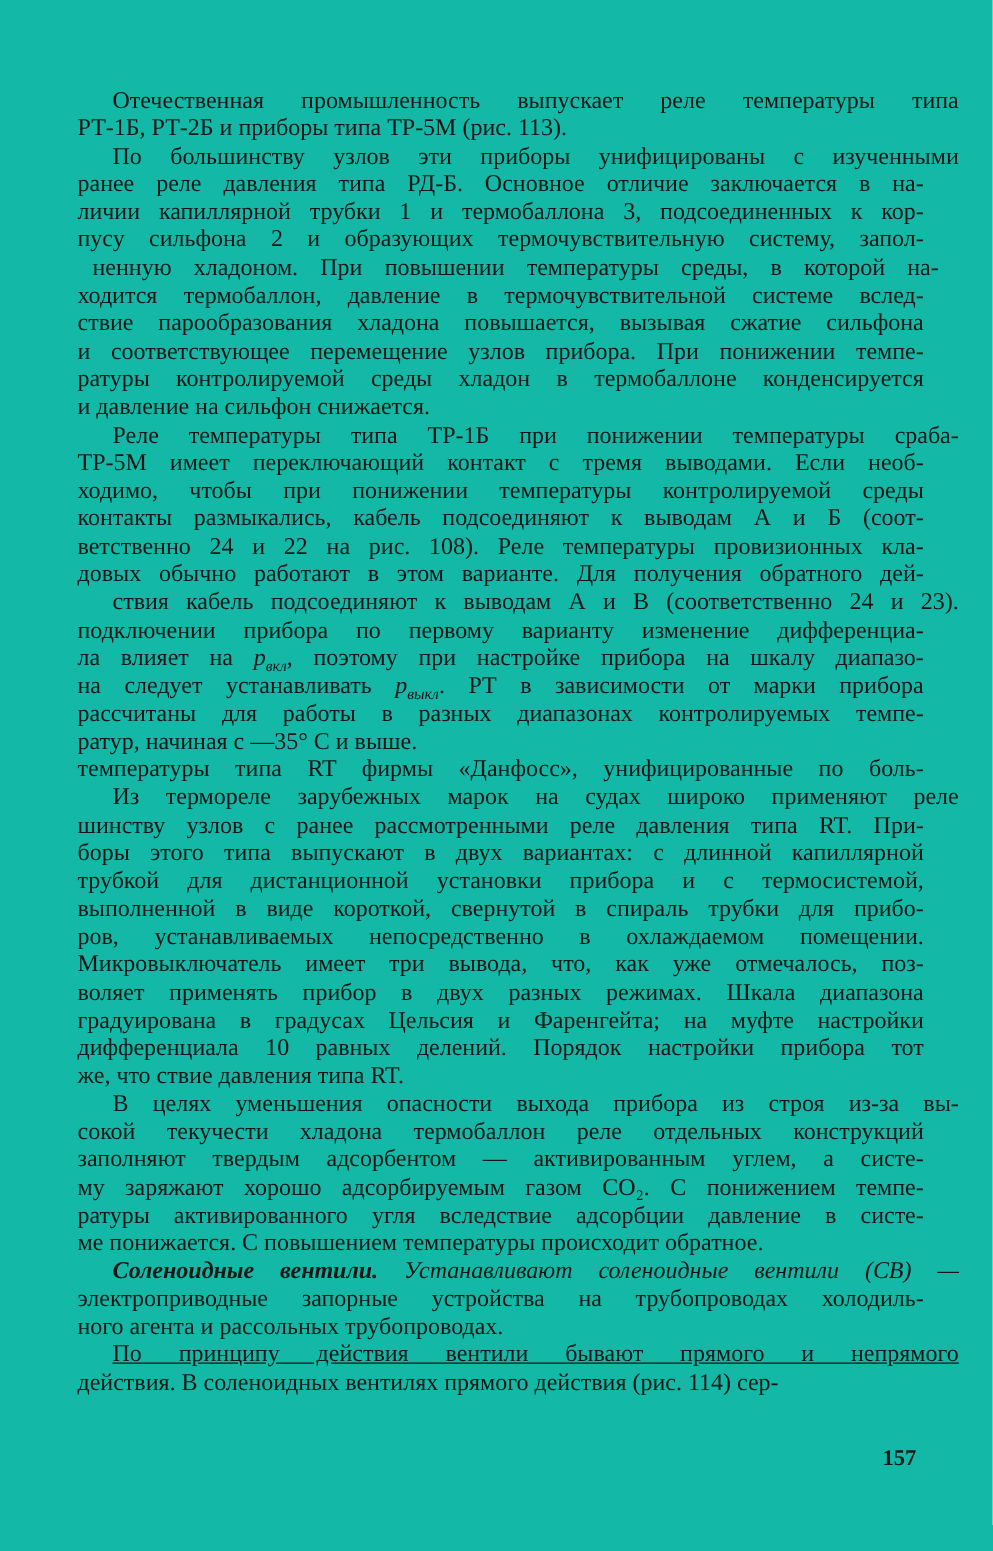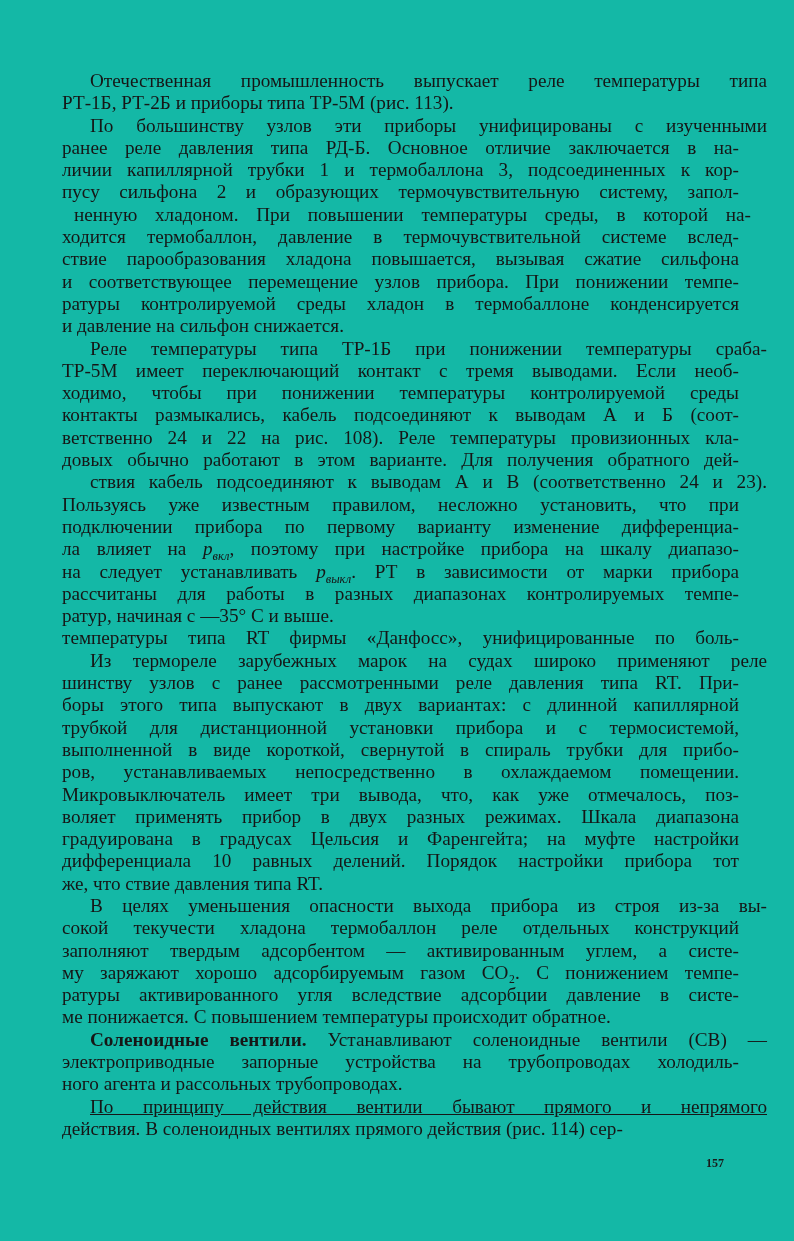--- a/index.html
+++ b/index.html
@@ -19,21 +19,21 @@
     transform-origin: left center;
   }
   .line.last { text-align-last: left; }
   .line.indent { padding-left: 28px; }
   .bold { font-weight: bold; }
   .ital { font-style: italic; }
   sub { font-size: 0.65em; line-height: 0; }
   .page-number {
     position: absolute; left: 706px; top: 1156px;
     font-family: "Liberation Serif", "DejaVu Serif", serif;
-    font-size: 12px; font-weight: bold; color: #1a1a1a;
+    font-size: 18px; font-weight: bold; color: #1a1a1a;
   }
 </style>
 </head>
 <body>
 
 <div class="page">
   <div class="text-block" id="text-block">
       <div>
         <div class="line indent" style="display: block; width: 677px;">Отечественная промышленность выпускает реле температуры типа</div>
         <div class="line last" style="display: block; width: auto;">РТ-1Б, РТ-2Б и приборы типа ТР-5М (рис. 113).</div>
@@ -51,21 +51,20 @@
         <div class="line last" style="display: block; width: auto;">и давление на сильфон снижается.</div>
       </div>
       <div>
         <div class="line indent" style="display: block; width: 677px;">Реле температуры типа ТР-1Б при понижении температуры сраба-</div>
         <div class="line" style="display: block; width: 677px;">ТР-5М имеет переключающий контакт с тремя выводами. Если необ-</div>
         <div class="line" style="display: block; width: 677px;">ходимо, чтобы при понижении температуры контролируемой среды</div>
         <div class="line" style="display: block; width: 677px;">контакты размыкались, кабель подсоединяют к выводам А и Б (соот-</div>
         <div class="line" style="display: block; width: 677px;">ветственно 24 и 22 на рис. 108). Реле температуры провизионных кла-</div>
         <div class="line" style="display: block; width: 677px;">довых обычно работают в этом варианте. Для получения обратного дей-</div>
         <div class="line" style="display: block; width: 677px; margin-left: 28px;">ствия кабель подсоединяют к выводам А и В (соответственно 24 и 23).</div>
-        <div class="line" style="display: block; width: 677px;">Пользуясь уже известным правилом, несложно установить, что при</div>
         <div class="line" style="display: block; width: 677px;">подключении прибора по первому варианту изменение дифференциа-</div>
         <div class="line" style="display: block; width: 677px;">ла влияет на <span class="ital">p<sub>вкл</sub></span>, поэтому при настройке прибора на шкалу диапазо-</div>
         <div class="line" style="display: block; width: 677px;">на следует устанавливать <span class="ital">p<sub>выкл</sub></span>. РТ в зависимости от марки прибора</div>
         <div class="line" style="display: block; width: 677px;">рассчитаны для работы в разных диапазонах контролируемых темпе-</div>
         <div class="line last" style="display: block; width: auto;">ратур, начиная с —35° С и выше.</div>
       </div>
       <div>
         <div class="line" style="display: block; width: 677px;">температуры типа RT фирмы «Данфосс», унифицированные по боль-</div>
         <div class="line indent" style="display: block; width: 677px;">Из термореле зарубежных марок на судах широко применяют реле</div>
         <div class="line" style="display: block; width: 677px;">шинству узлов с ранее рассмотренными реле давления типа RT. При-</div>
@@ -81,21 +80,21 @@
       </div>
       <div>
         <div class="line indent" style="display: block; width: 677px;">В целях уменьшения опасности выхода прибора из строя из-за вы-</div>
         <div class="line" style="display: block; width: 677px;">сокой текучести хладона термобаллон реле отдельных конструкций</div>
         <div class="line" style="display: block; width: 677px;">заполняют твердым адсорбентом — активированным углем, а систе-</div>
         <div class="line" style="display: block; width: 677px;">му заряжают хорошо адсорбируемым газом CO₂. С понижением темпе-</div>
         <div class="line" style="display: block; width: 677px;">ратуры активированного угля вследствие адсорбции давление в систе-</div>
         <div class="line last" style="display: block; width: auto;">ме понижается. С повышением температуры происходит обратное.</div>
       </div>
       <div>
-        <div class="line indent" style="display: block; width: 677px;"><span class="bold">Соленоидные вентили.</span><span> Устанавливают соленоидные вентили (СВ) —</span></div>
+        <div class="line indent" style="display: block; width: 677px; font-style: italic;"><span class="bold">Соленоидные вентили.</span><span> Устанавливают соленоидные вентили (СВ) —</span></div>
         <div class="line" style="display: block; width: 677px;">электроприводные запорные устройства на трубопроводах холодиль-</div>
         <div class="line last" style="display: block; width: auto;">ного агента и рассольных трубопроводах.</div>
       </div>
       <div>
         <div class="line indent" style="display: block; width: 677px; text-decoration: underline;">По принципу действия вентили бывают прямого и непрямого</div>
         <div class="line last" style="display: block; width: auto;">действия. В соленоидных вентилях прямого действия (рис. 114) сер-</div>
       </div>
     </div>
   <div class="page-number">157</div>
 </div>

